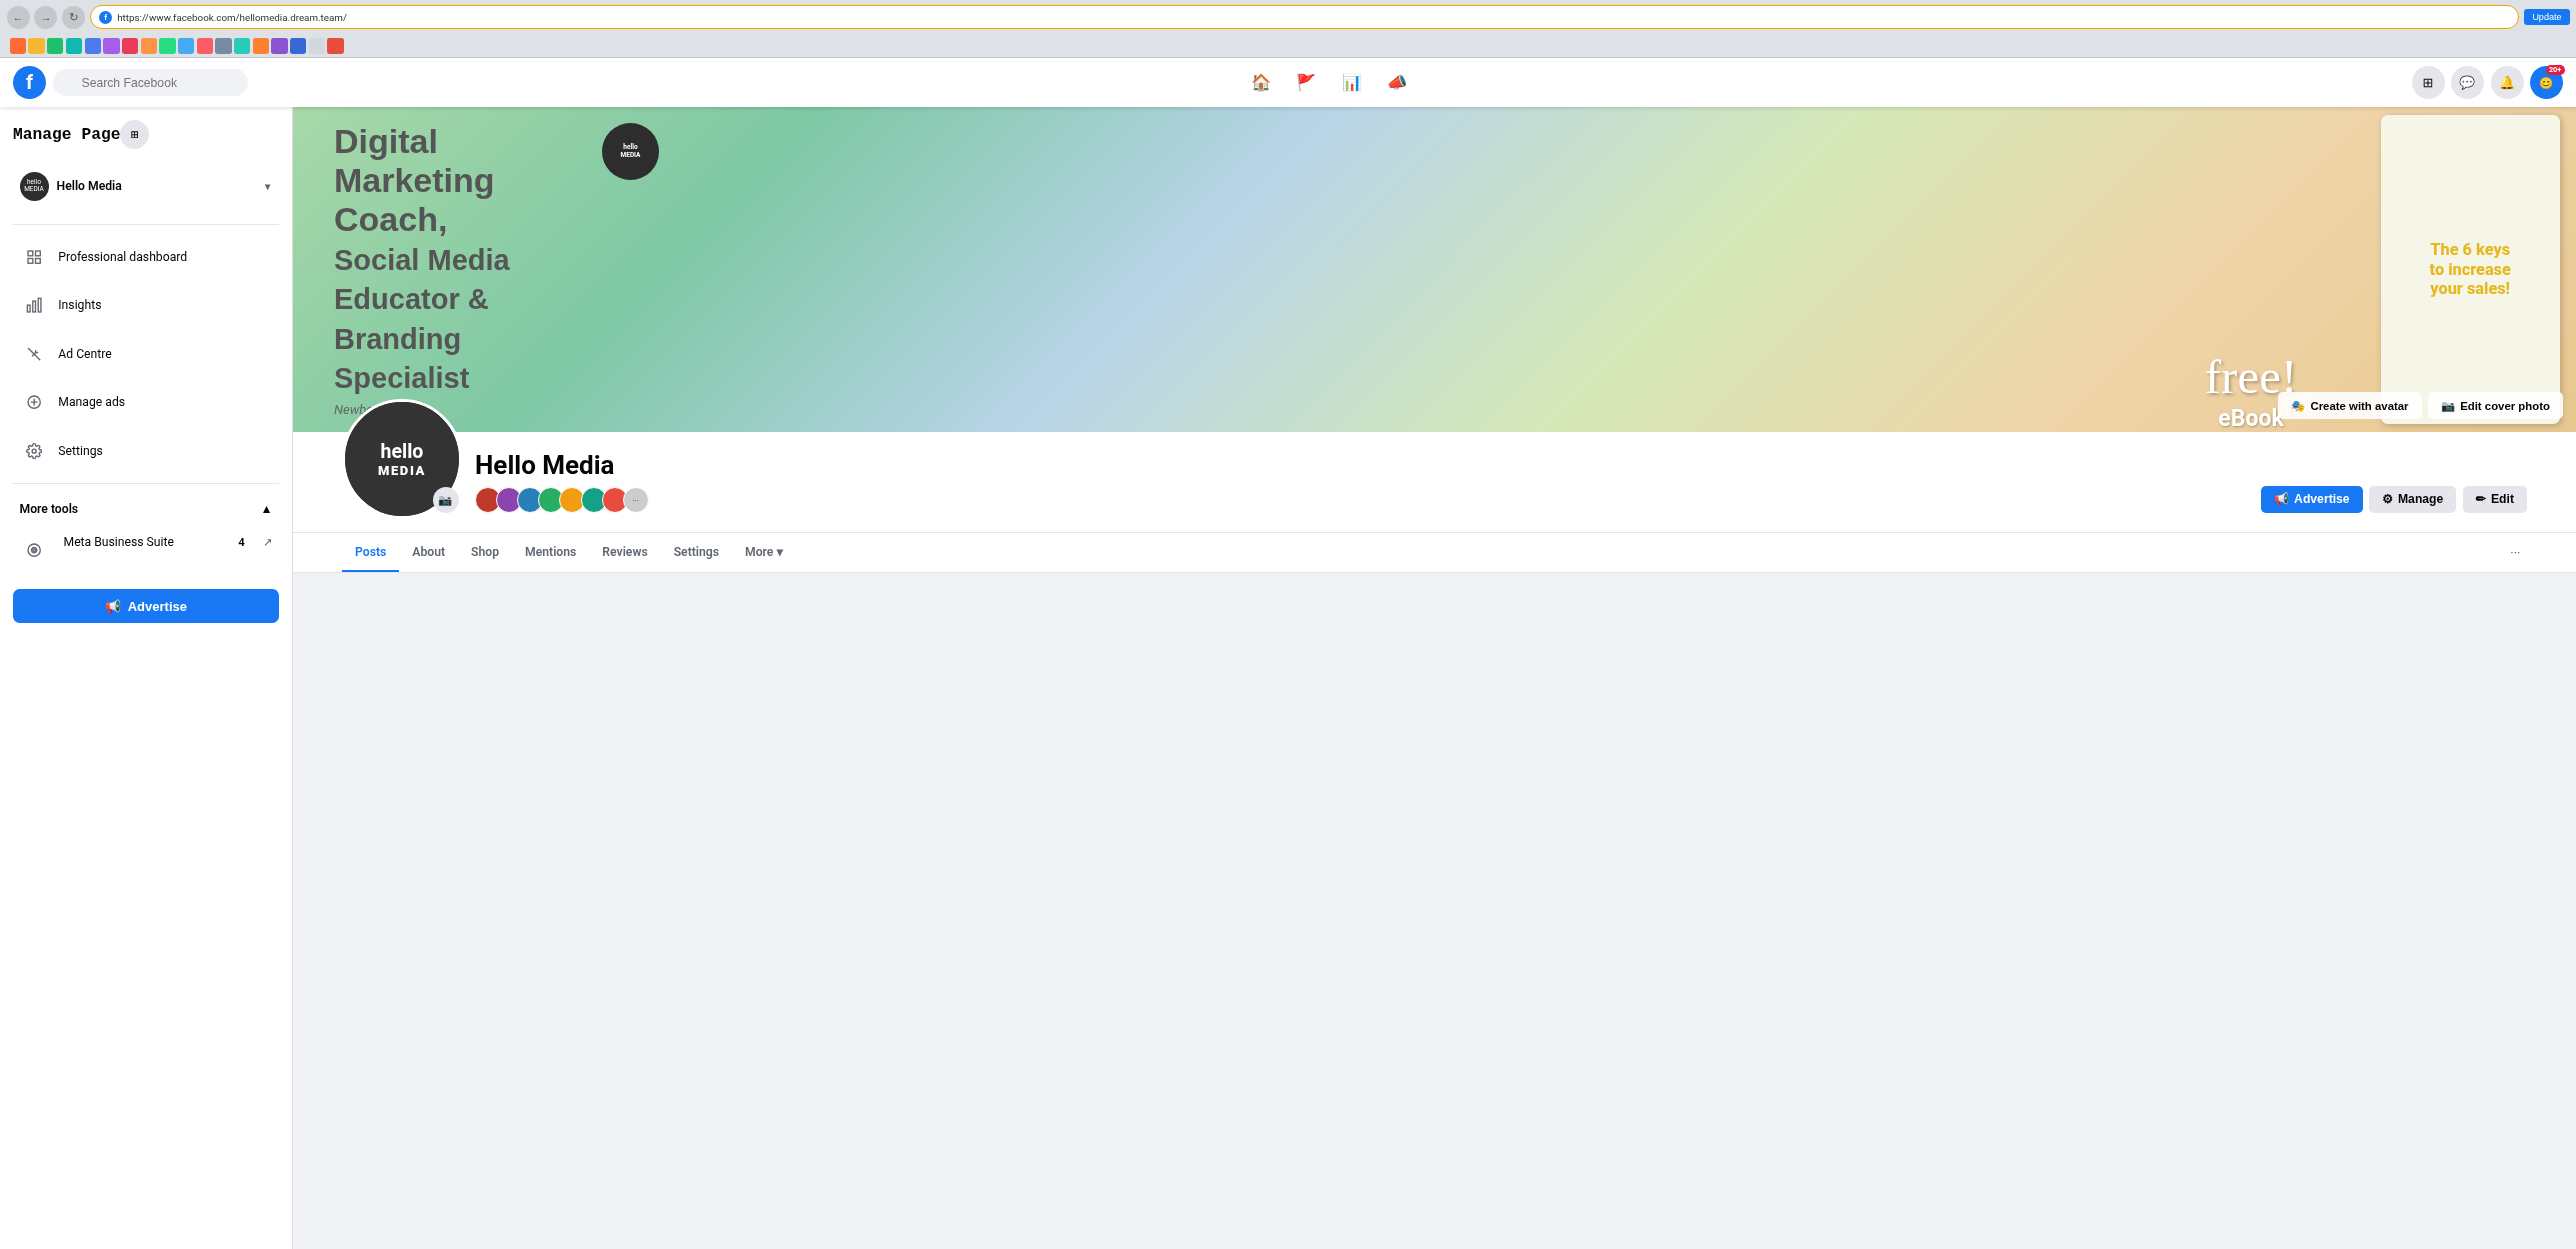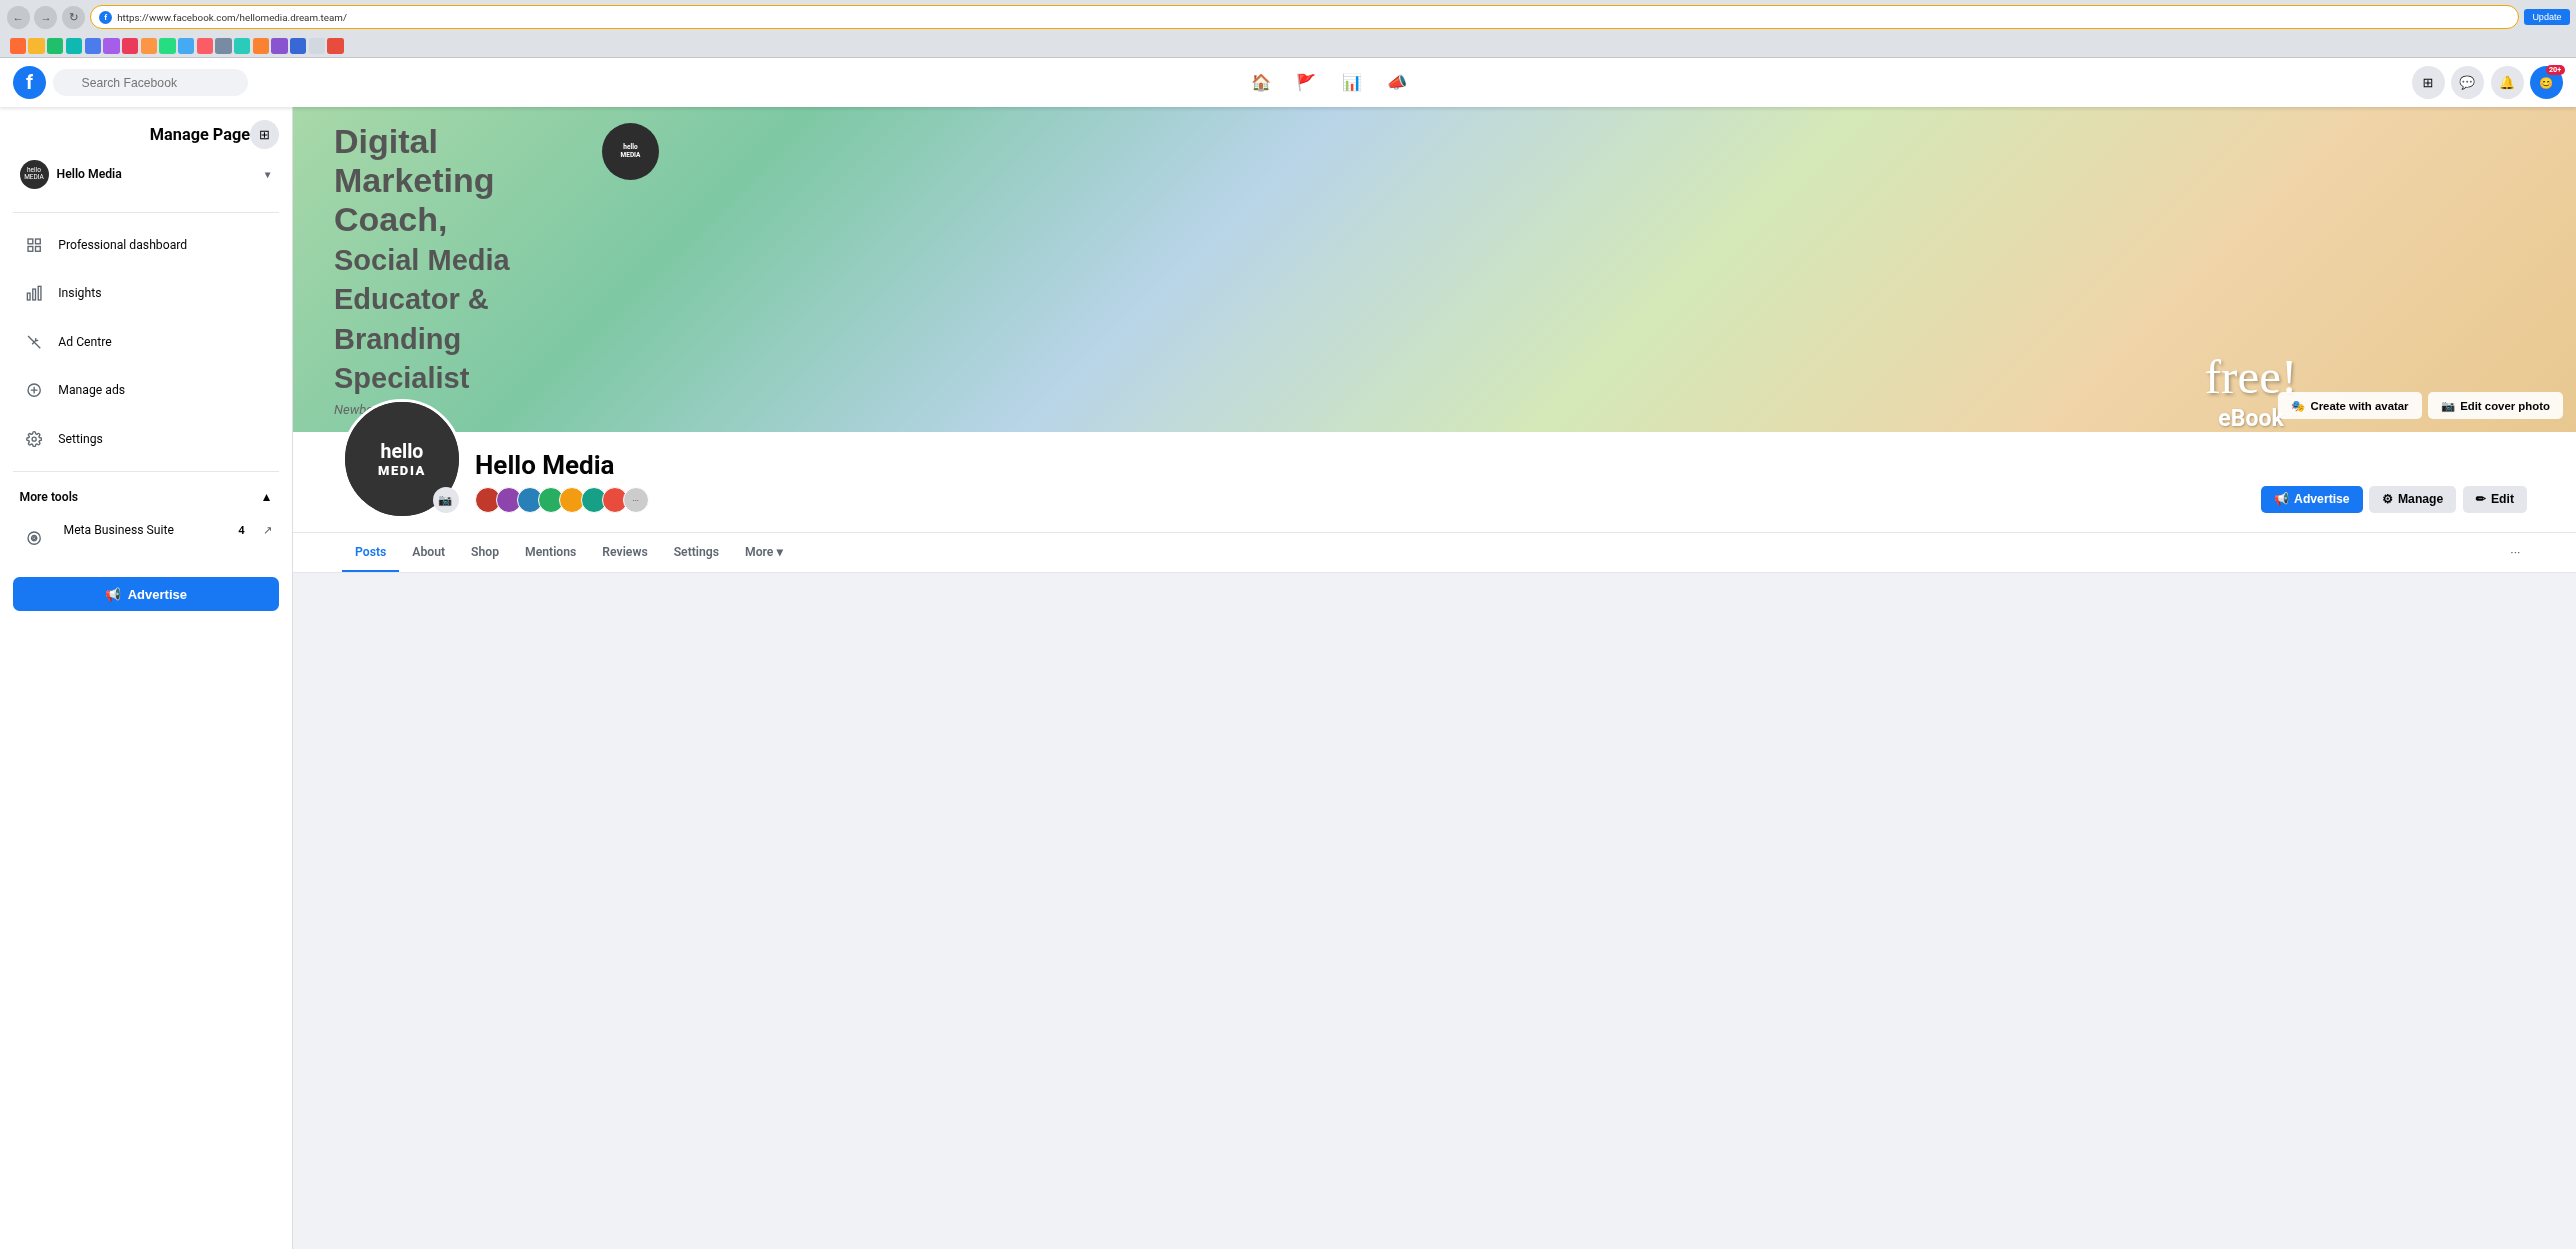--- a/index.html
+++ b/index.html
@@ -174,22 +174,23 @@
       background: white;
       padding: 13px;
       border-right: 0.8px solid #ddd;
       display: flex;
       flex-direction: column;
       gap: 3.3px;
     }
     .manage-page-header {
       display: flex;
       align-items: center;
-      justify-content: flex-end;
-      margin-bottom: 1px;
+      justify-content: flex-start;
+      margin-bottom: 13px;
+      font-family: Liberation Mono, monospace;
     }
     .manage-page-title {
       font-size: 16.3px;
       font-weight: 700;
       color: #050505;
     }
     .manage-page-icon {
       width: 29px; height: 29px;
       background: #e4e6eb;
       border-radius: 50%;
@@ -644,20 +645,25 @@
             <div style="font-size:13px; color:#666; font-style:italic; margin-top:6.5px;">Newbery Allen</div>
           </div>
         </div>
 
         <div style="position:absolute; right:203px; top:0; bottom:0; width:244px; display:flex; align-items:center; justify-content:flex-end; flex-direction:column;">
           <div style="font-size:49px; font-family:cursive; color:white; text-shadow:1.6px 1.6px 3.3px rgba(0,0,0,0.3);">free!</div>
           <div style="font-size:23px; font-weight:700; color:white; text-shadow:0.8px 0.8px 2.4px rgba(0,0,0,0.3);">eBook</div>
         </div>
 
 
+        <div style="position:absolute; right:16.3px; top:8.1px; bottom:8.1px; width:179px; background:#f5f5e8; border-radius:6.5px; display:flex; align-items:center; justify-content:center; padding:9.8px; box-shadow:1.6px 1.6px 6.5px rgba(0,0,0,0.2);">
+          <div style="text-align:center;">
+            <div style="font-size:16.3px; font-weight:800; color:#e6b820; line-height:1.2;">The 6 keys<br>to increase<br>your sales!</div>
+          </div>
+        </div>
 
         <div style="position:absolute; left:309px; top:16.3px; background:#2d2d2d; border-radius:50%; width:57px; height:57px; display:flex; align-items:center; justify-content:center;">
           <span style="color:white; font-size:6.5px; font-weight:bold; text-align:center; line-height:1.2; padding:3.3px;">hello<br>MEDIA</span>
         </div>
       </div>
 
       <div class="cover-buttons">
         <button class="cover-btn cover-btn-avatar">
           <span>🎭</span>
           <span>Create with avatar</span>

